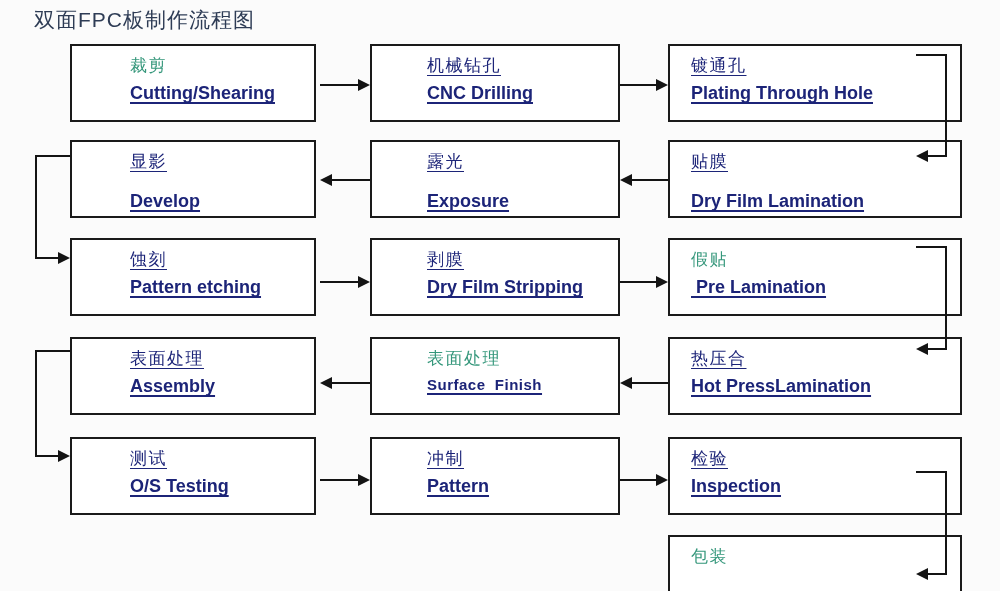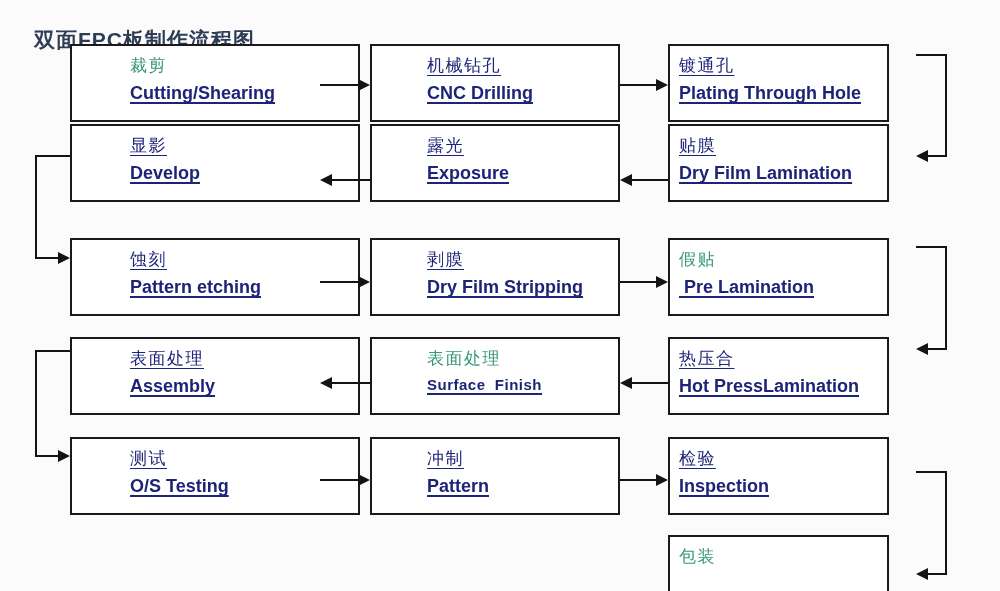--- a/index.html
+++ b/index.html
@@ -14,37 +14,36 @@
   html,body{width:1000px;height:591px;}
   body{
     position:relative;
     overflow:hidden;
     background:var(--background);
     font-family:"Liberation Sans", sans-serif;
   }
   .stage{position:absolute;inset:0;}
   .page-title{
     position:absolute;left:34px;top:6px;
-    font-size:21px;font-weight:bold;color:var(--title);
+    font-size:21px;font-weight:normal;color:var(--title);
     letter-spacing:1px;
-    margin-top:20px;
   }
   .box{
     position:absolute;
     height:78px;
     background:#ffffff;
     border:2px solid var(--box-border);
     display:flex;flex-direction:column;
     padding-top:10px;
   }
-  .c1{left:70px;width:290px;padding-left:58px;}
+  .c1{left:70px;width:246px;padding-left:58px;}
   .c2{left:370px;width:250px;padding-left:55px;}
-  .c3{left:668px;width:221px;padding-left:9px;}
+  .c3{left:668px;width:294px;padding-left:21px;}
   .r1{top:44px;}
-  .r2{top:124px;}
+  .r2{top:140px;gap:12px;}
   .r3{top:238px;}
   .r4{top:337px;}
   .r5{top:437px;}
   .r6{top:535px;}
   .cn{
     font-size:17px;letter-spacing:1.5px;
     color:var(--navy);
     text-decoration:underline;
     text-underline-offset:4px;
     line-height:1.2;

